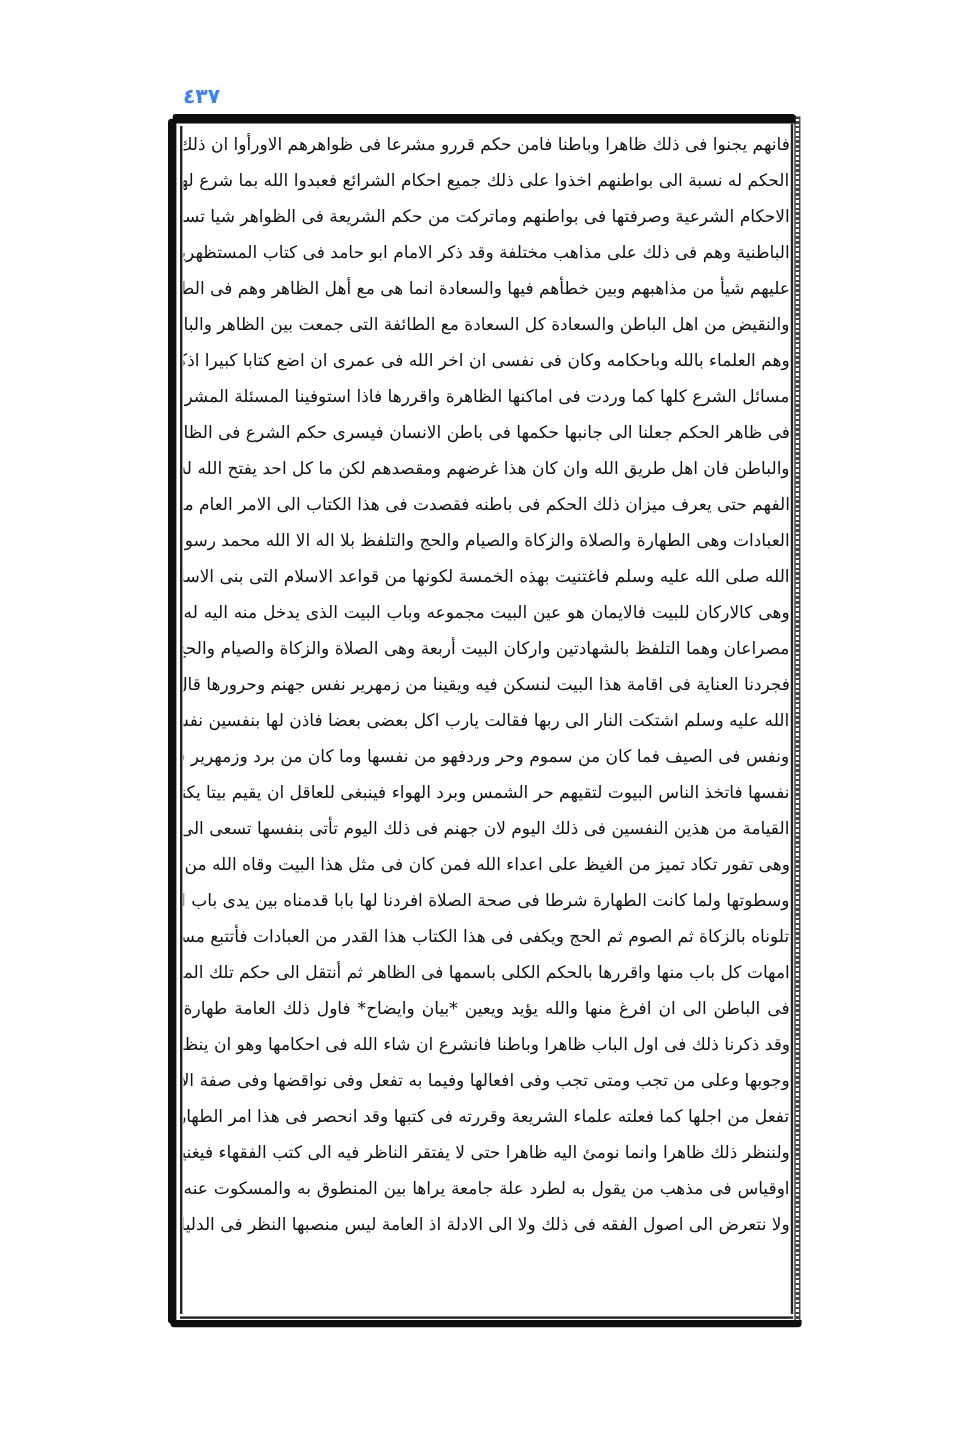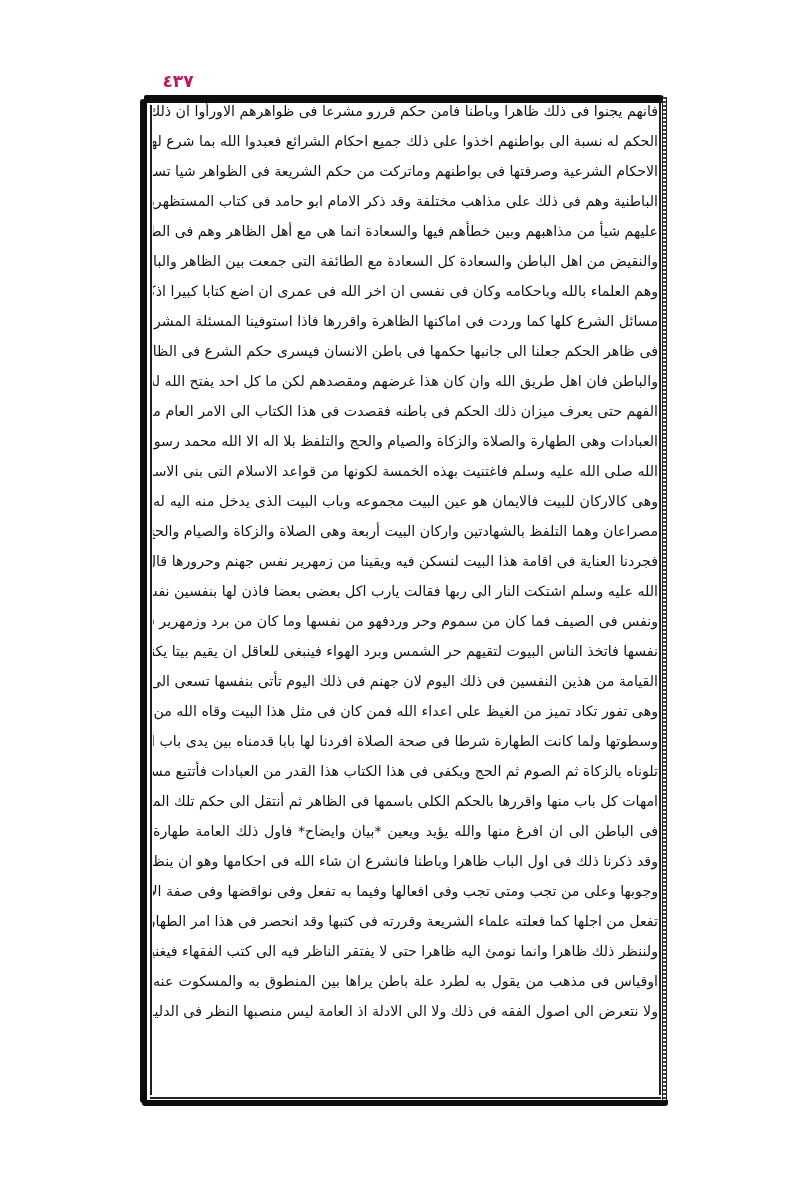--- a/index.html
+++ b/index.html
@@ -10,29 +10,29 @@
   body {
     width: 800px;
     height: 1196px;
     position: relative;
     overflow: hidden;
     font-family: "DejaVu Sans", sans-serif;
     color: #111111;
   }
   .page-number {
     position: absolute;
-    left: 158px;
+    left: 148px;
     top: 70px;
     width: 40px;
     height: 22px;
     font-family: "DejaVu Sans", sans-serif;
     font-weight: bold;
     font-size: 17px;
     line-height: 22px;
-    color: #be185d;
+    color: #3b82f6;
     text-align: center;
     direction: rtl;
   }
   .frame {
     position: absolute;
     left: 140px;
     top: 95px;
     width: 530px;
     height: 1012px;
   }
@@ -94,21 +94,21 @@
     left: 2px;
     top: 1005px;
     width: 526px;
     height: 6px;
     background: #0d0d0d;
     border-radius: 0 0 3px 3px;
   }
   .text-body {
     position: absolute;
     left: 153px;
-    top: 96px;
+    top: 106px;
     width: 505px;
     height: 990px;
     direction: rtl;
   }
   .text-line {
     display: block;
     height: 30px;
     line-height: 30px;
     font-family: "DejaVu Sans", sans-serif;
     font-size: 14.2px;
@@ -157,15 +157,15 @@
   <span class="text-line">القيامة من هذين النفسين فى ذلك اليوم لان جهنم فى ذلك اليوم تأتى بنفسها تسعى الى الموقف</span>
   <span class="text-line">وهى تفور تكاد تميز من الغيظ على اعداء الله فمن كان فى مثل هذا البيت وقاه الله من شرها</span>
   <span class="text-line">وسطوتها ولما كانت الطهارة شرطا فى صحة الصلاة افردنا لها بابا قدمناه بين يدى باب الصلاة ثم</span>
   <span class="text-line">تلوناه بالزكاة ثم الصوم ثم الحج ويكفى فى هذا الكتاب هذا القدر من العبادات فأتتبع مسائل</span>
   <span class="text-line">امهات كل باب منها واقررها بالحكم الكلى باسمها فى الظاهر ثم أنتقل الى حكم تلك المسئلة بعينها</span>
   <span class="text-line">فى الباطن الى ان افرغ منها والله يؤيد ويعين *بيان وايضاح* فاول ذلك العامة طهارة</span>
   <span class="text-line">وقد ذكرنا ذلك فى اول الباب ظاهرا وباطنا فانشرع ان شاء الله فى احكامها وهو ان ينظر فى</span>
   <span class="text-line">وجوبها وعلى من تجب ومتى تجب وفى افعالها وفيما به تفعل وفى نواقضها وفى صفة الاشياء التى</span>
   <span class="text-line">تفعل من اجلها كما فعلته علماء الشريعة وقررته فى كتبها وقد انحصر فى هذا امر الطهارة</span>
   <span class="text-line">ولننظر ذلك ظاهرا وانما نومئ اليه ظاهرا حتى لا يفتقر الناظر فيه الى كتب الفقهاء فيغنيه</span>
-  <span class="text-line">اوقياس فى مذهب من يقول به لطرد علة باطن يراها بين المنطوق به والمسكوت عنه</span>
+  <span class="text-line">اوقياس فى مذهب من يقول به لطرد علة جامعة يراها بين المنطوق به والمسكوت عنه</span>
   <span class="text-line">ولا نتعرض الى اصول الفقه فى ذلك ولا الى الادلة اذ العامة ليس منصبها النظر فى الدليل فنحن</span>
 </div>
 
 </body></html>

